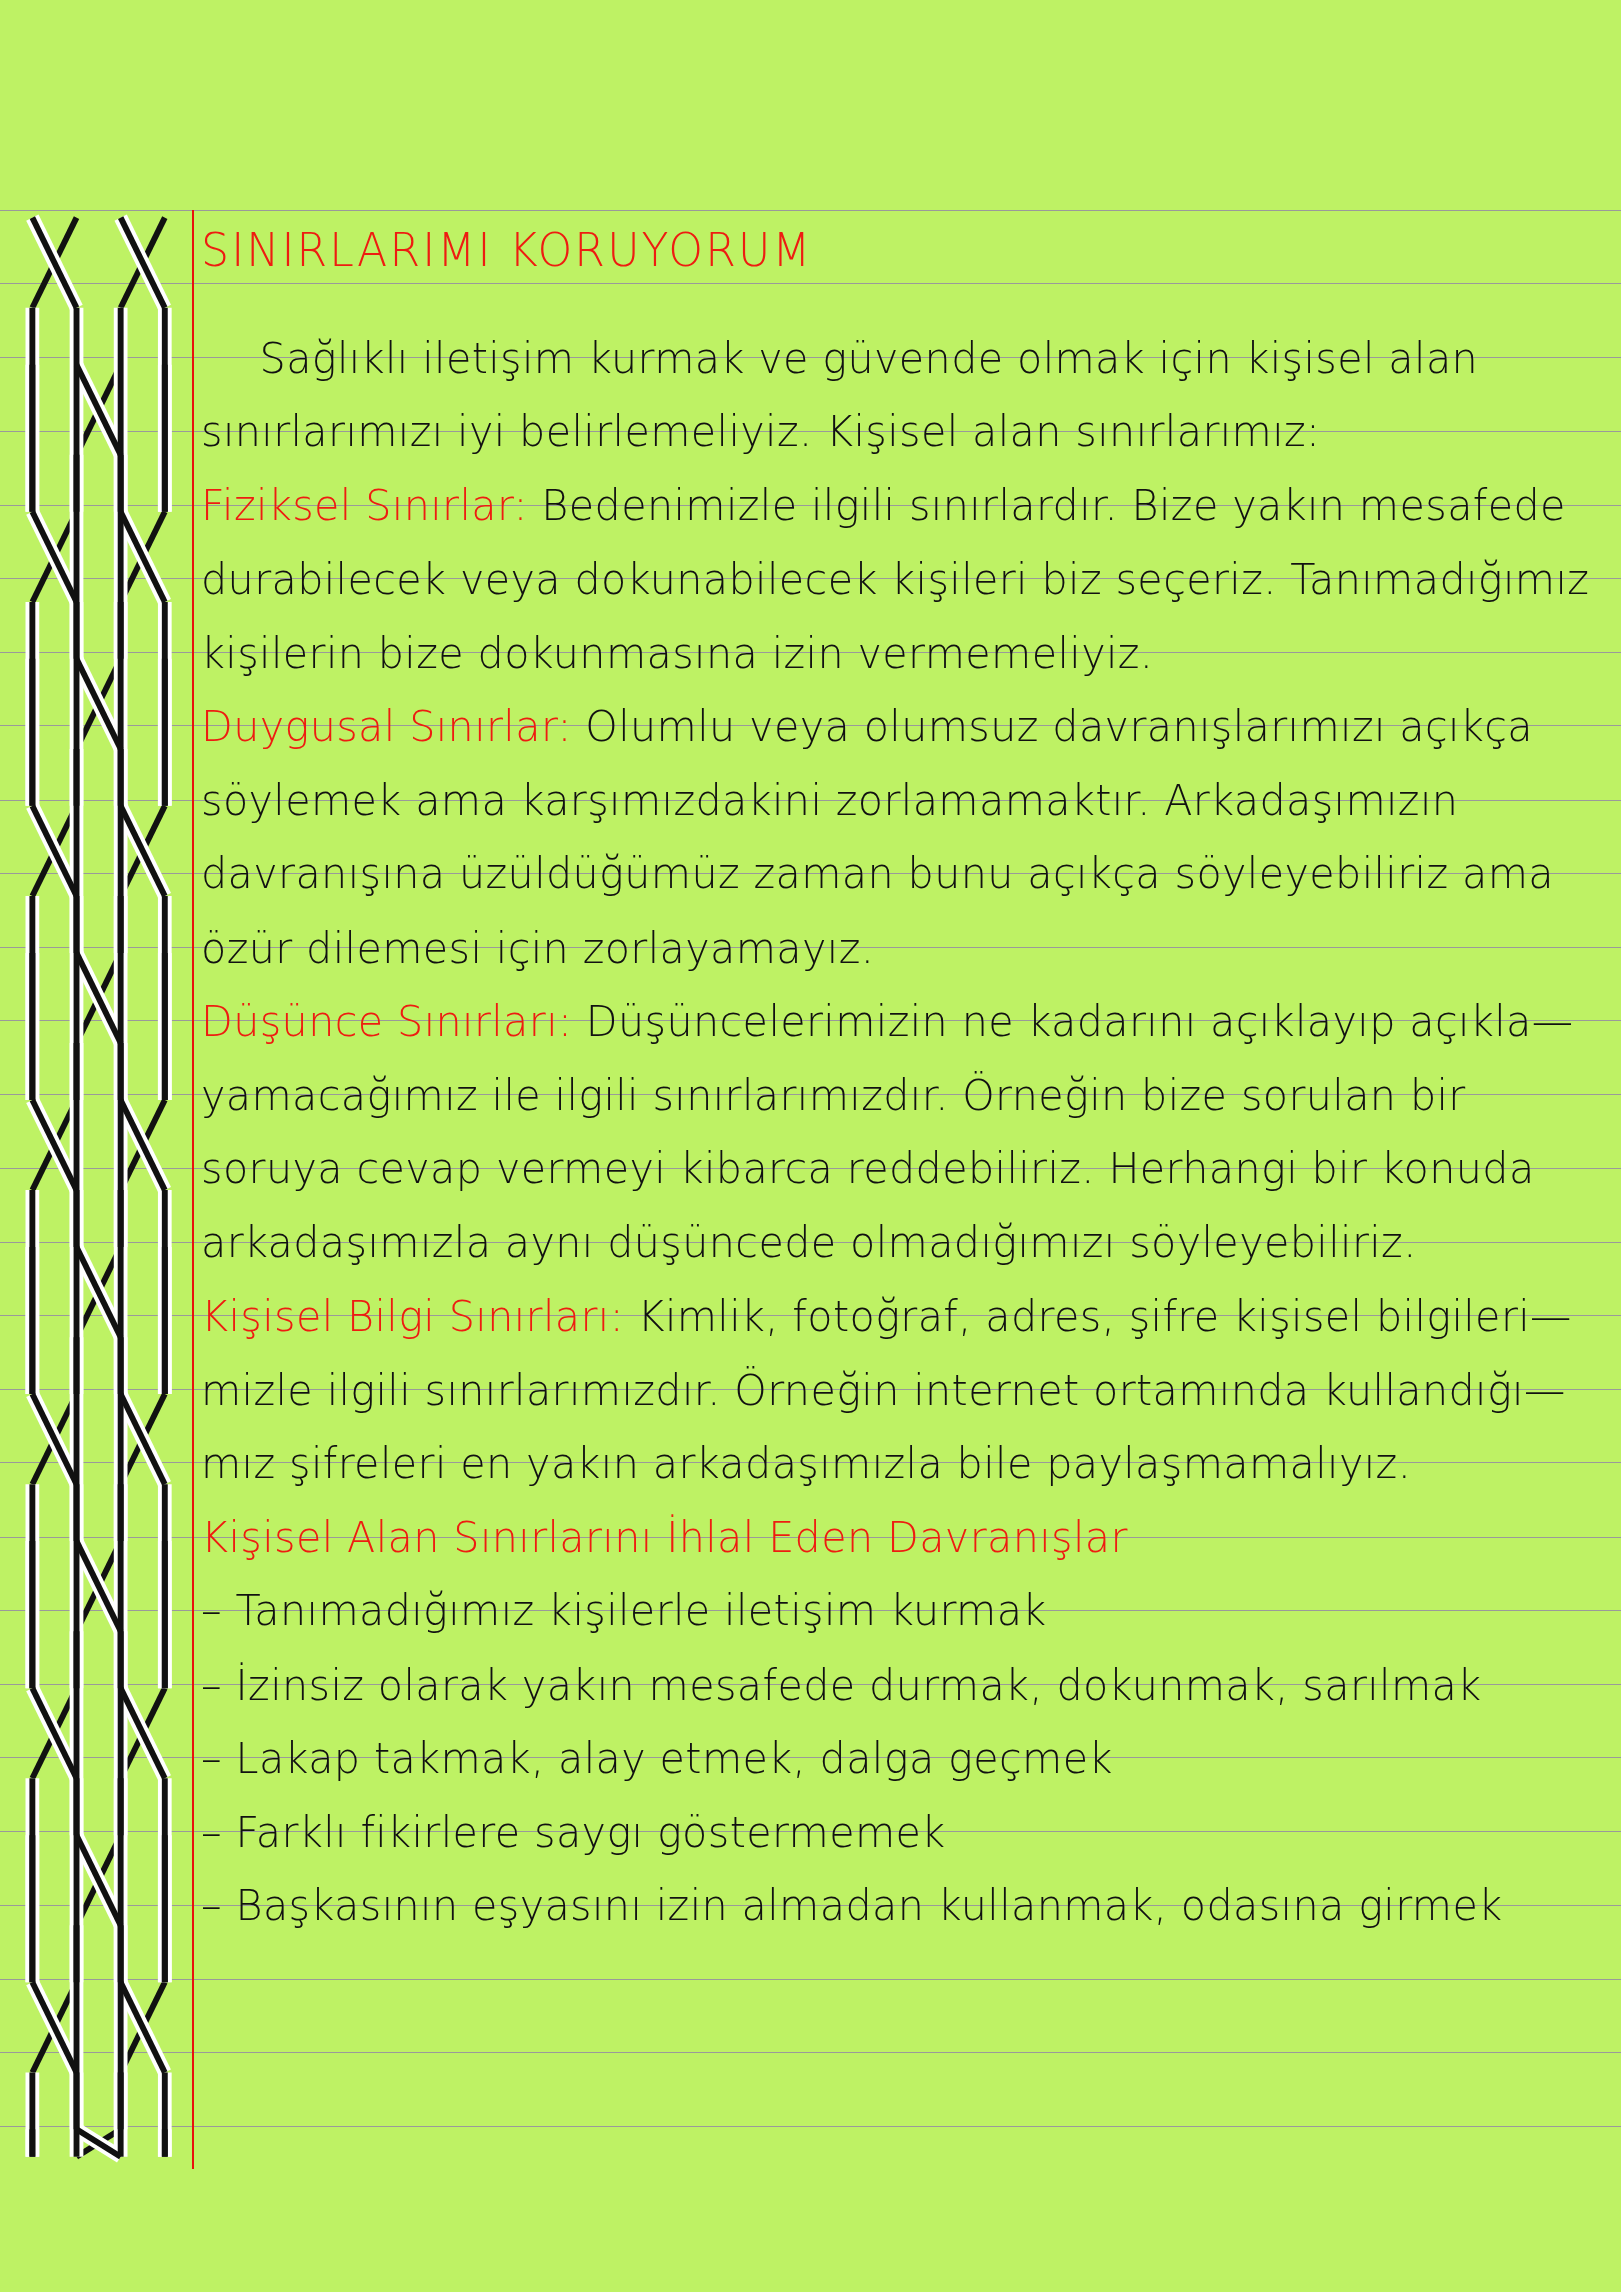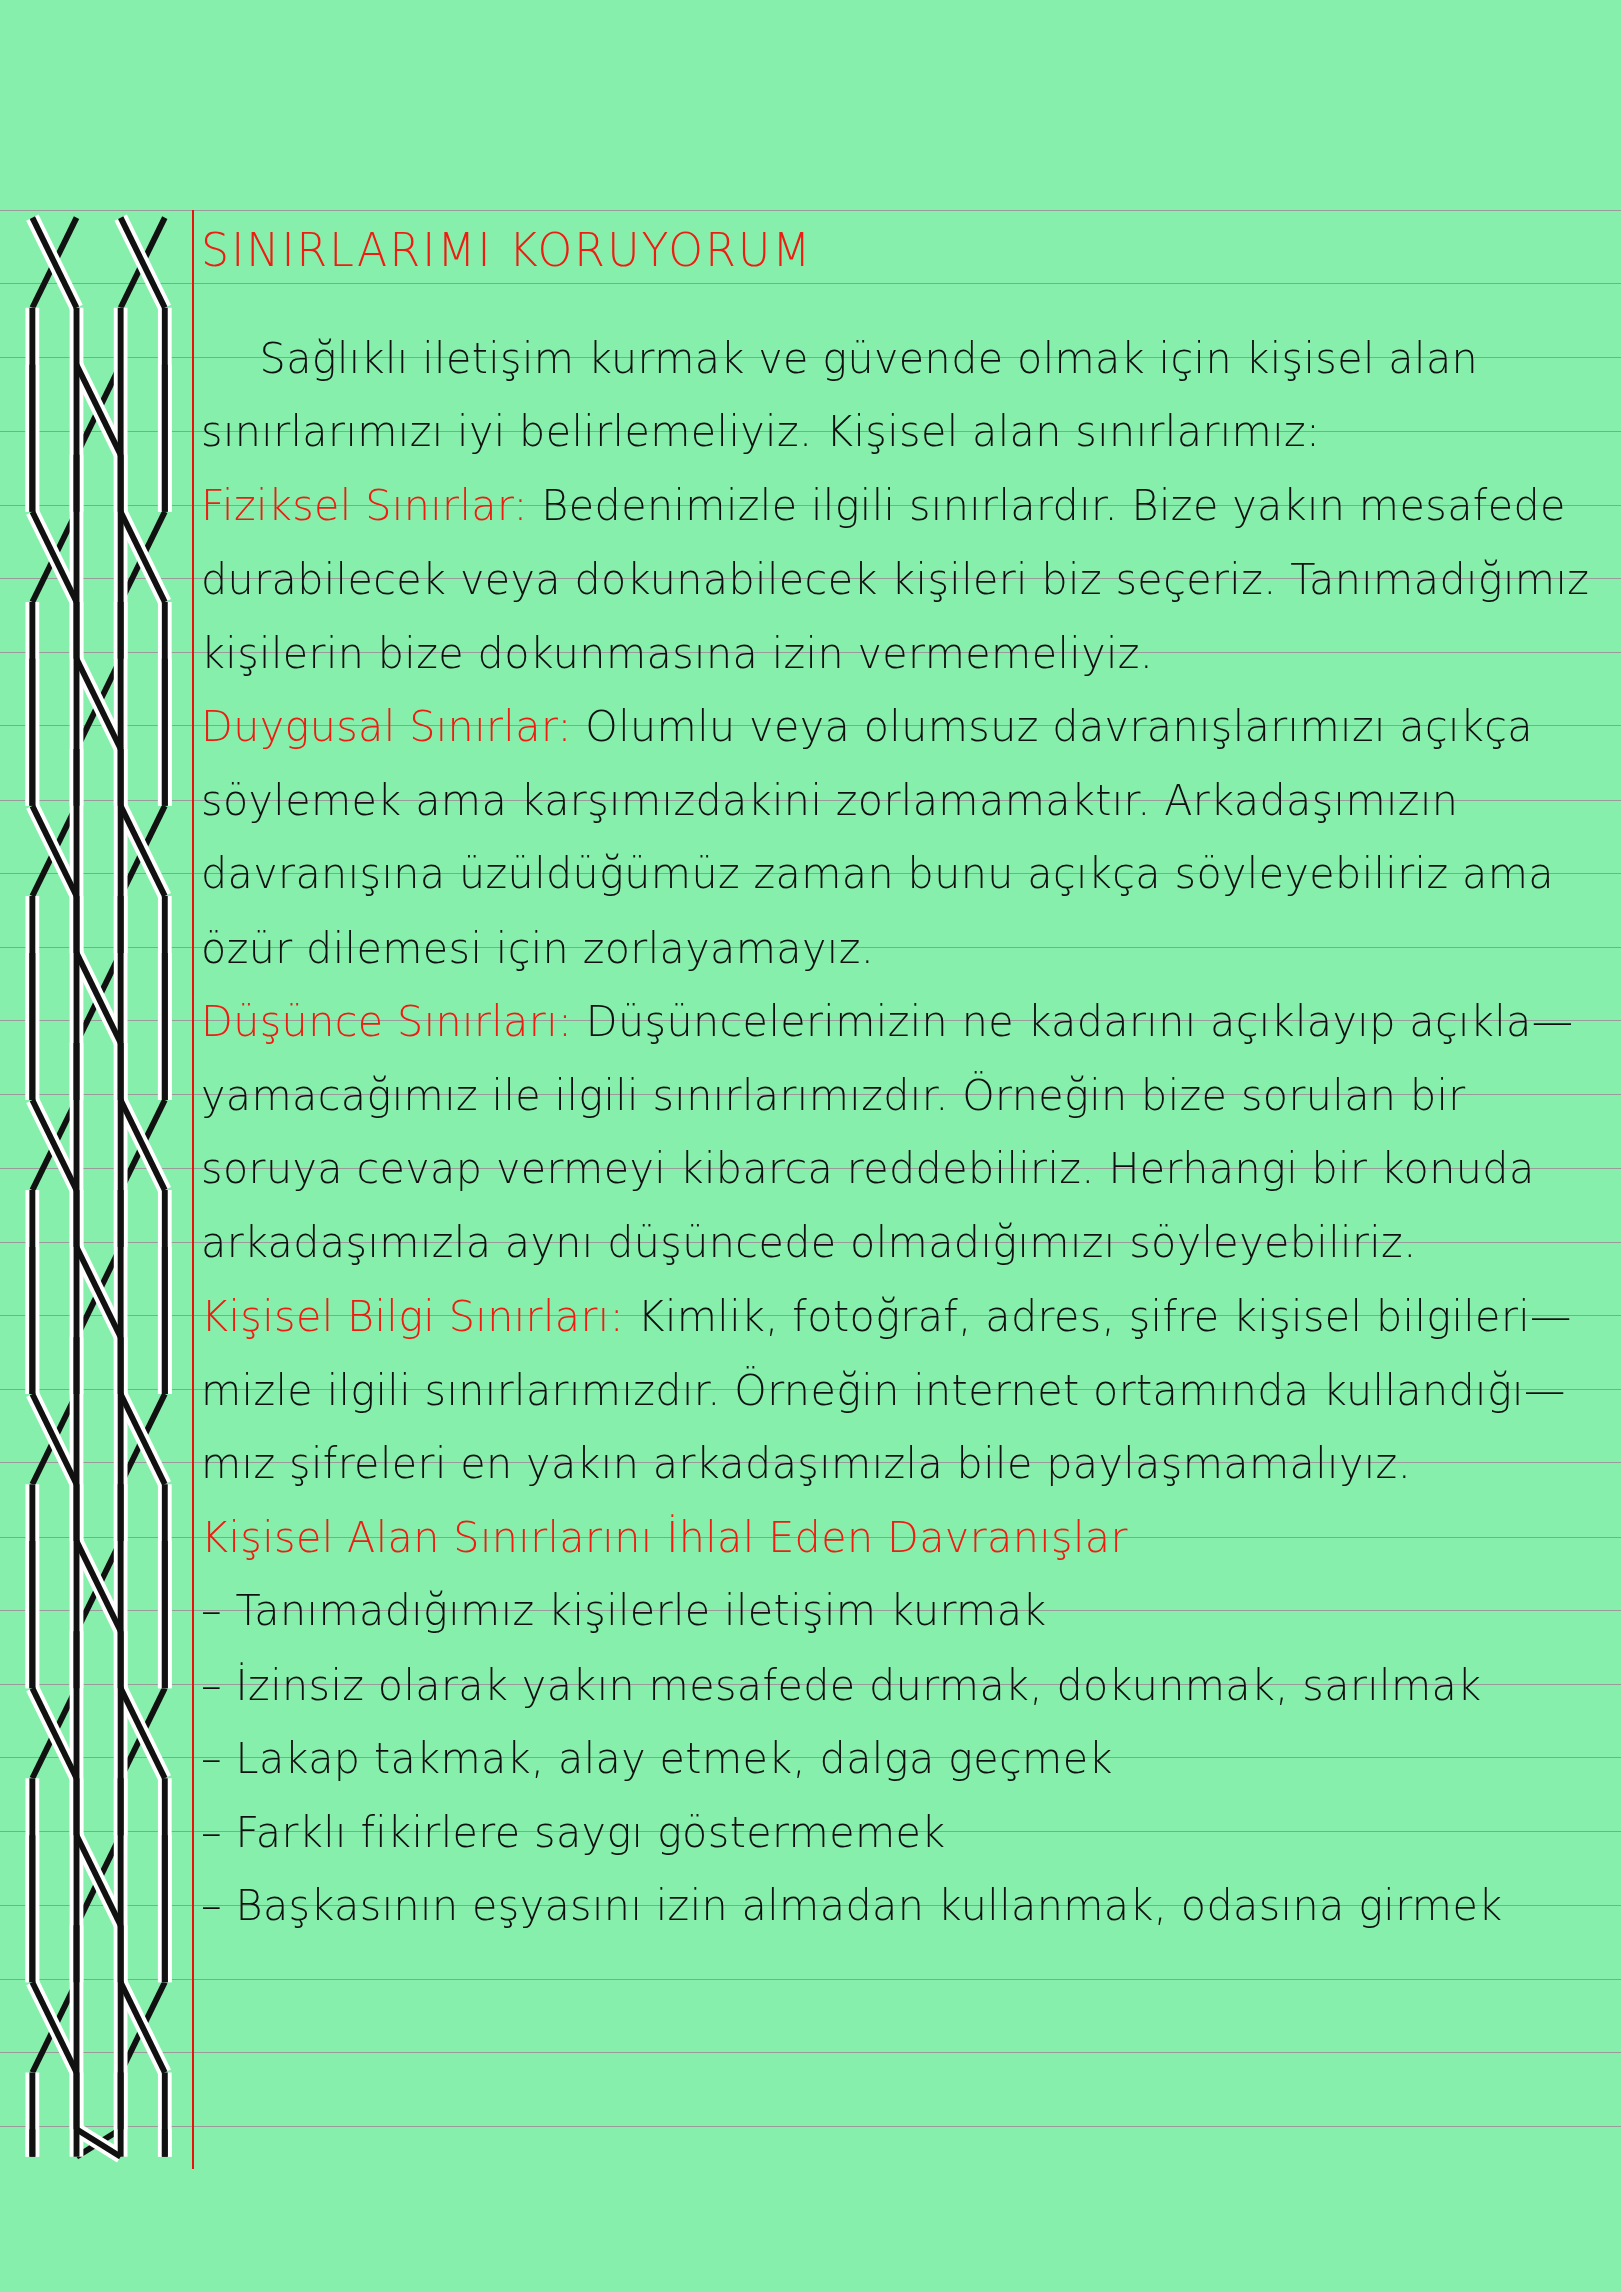--- a/index.html
+++ b/index.html
@@ -1,20 +1,20 @@
 <!DOCTYPE html>
 <html><head>
 <meta charset="utf-8">
 <style>
   html,body{margin:0;padding:0;background:#ffffff;}
   body{
     width:1621px;height:2293px;position:relative;overflow:hidden;
     font-family:"DejaVu Sans","Liberation Sans",sans-serif;
   }
-  #page{position:absolute;inset:0;background:#86efac;}
+  #page{position:absolute;inset:0;background:#bef264;}
 
   
   #rules{position:absolute;left:0;top:0;width:1621px;height:2293px;}
   #rules .rule{
     position:absolute;left:0;width:1621px;height:1px;background:#9a9a9a;
   }
 
   
   #braid{position:absolute;left:0;top:0;width:206px;height:2293px;}
 

